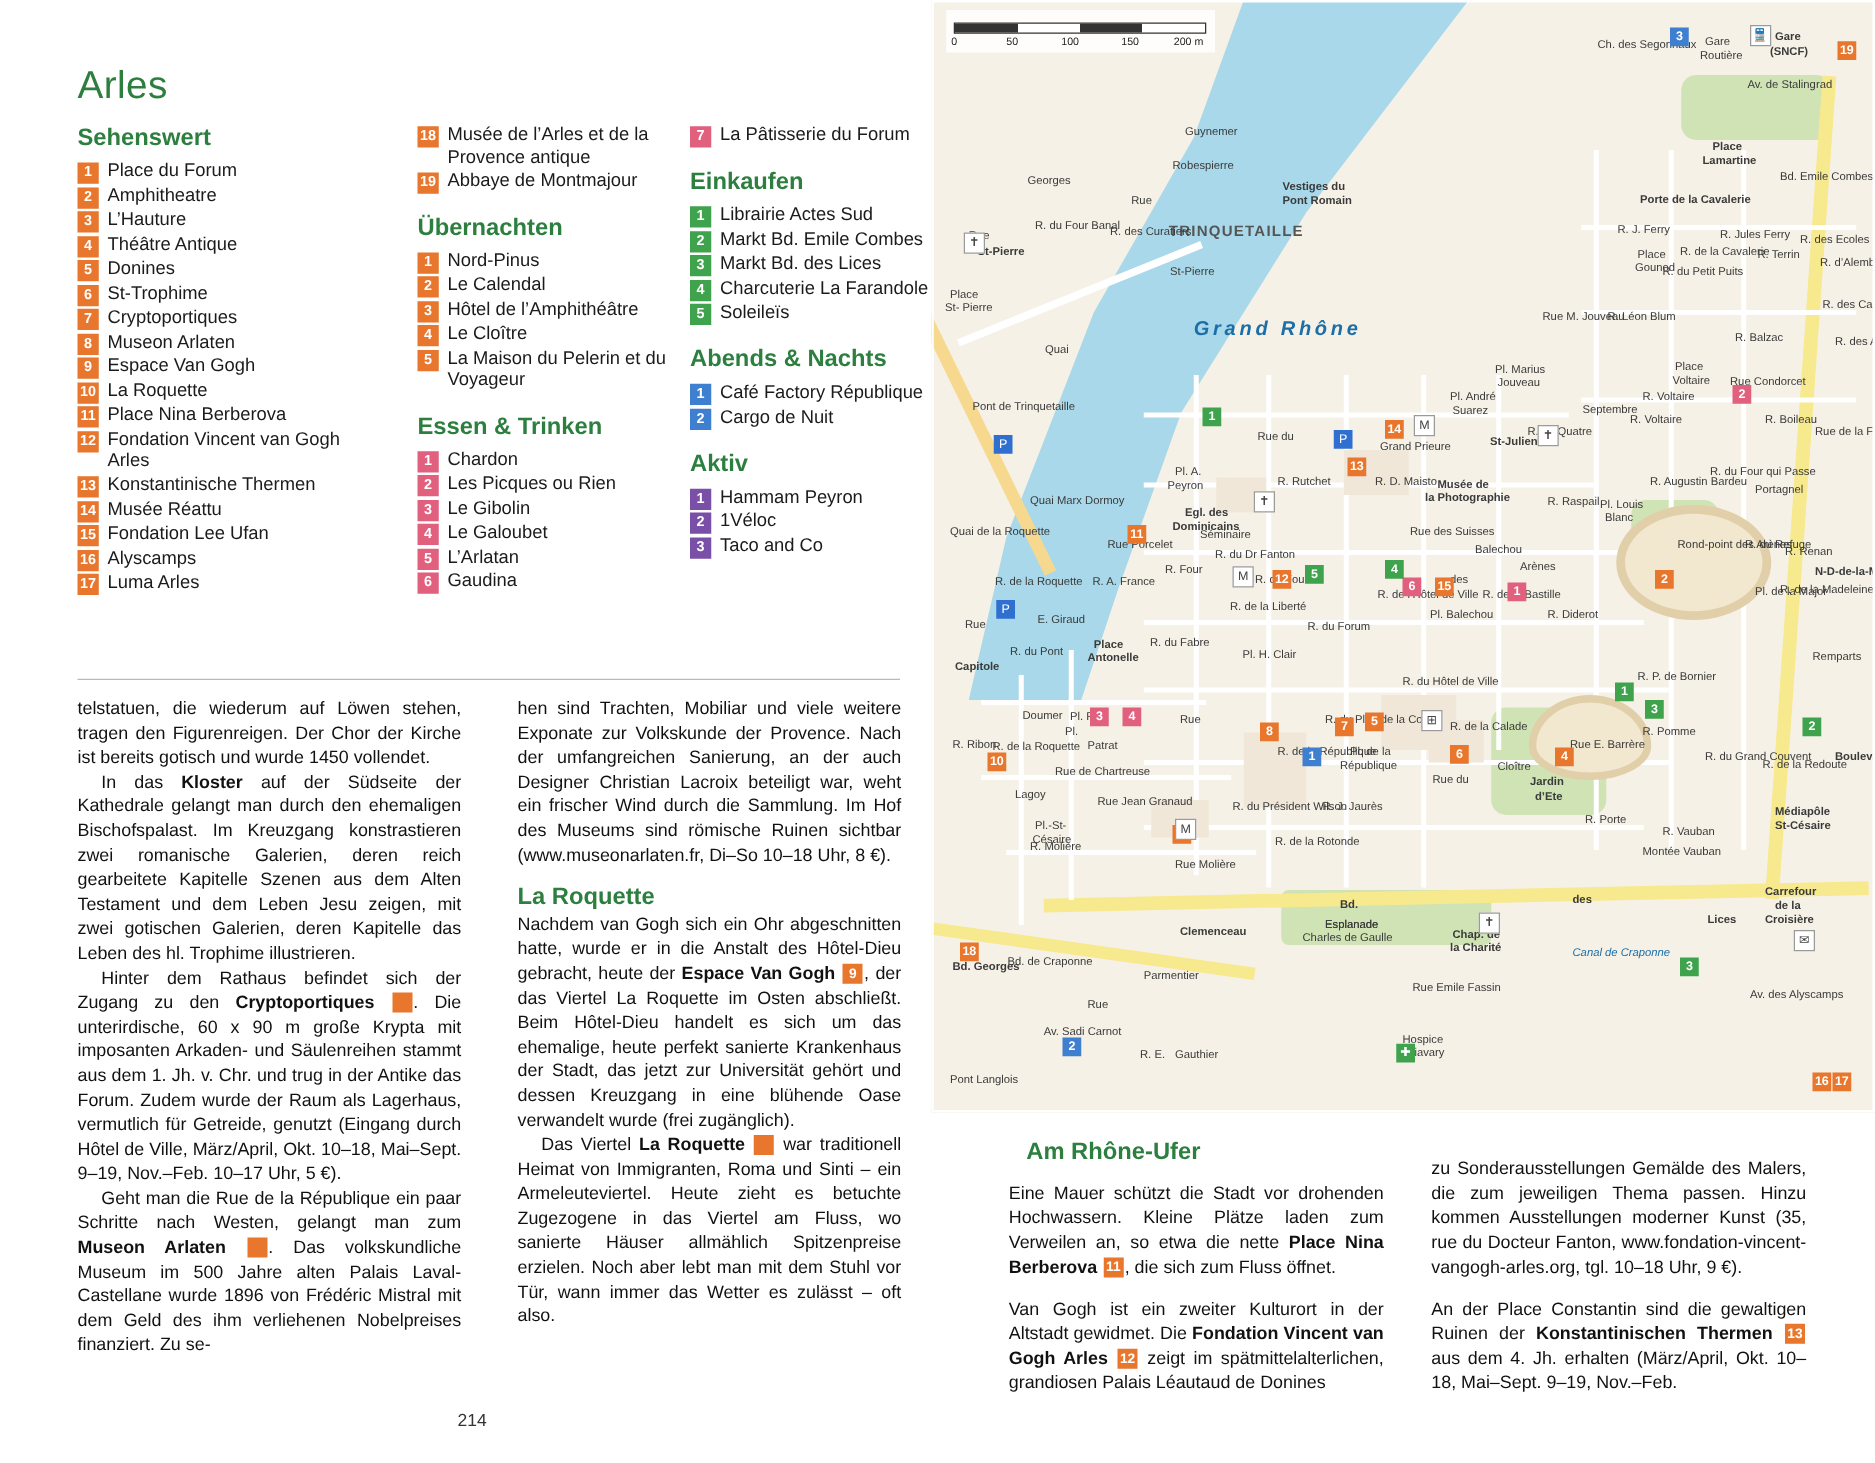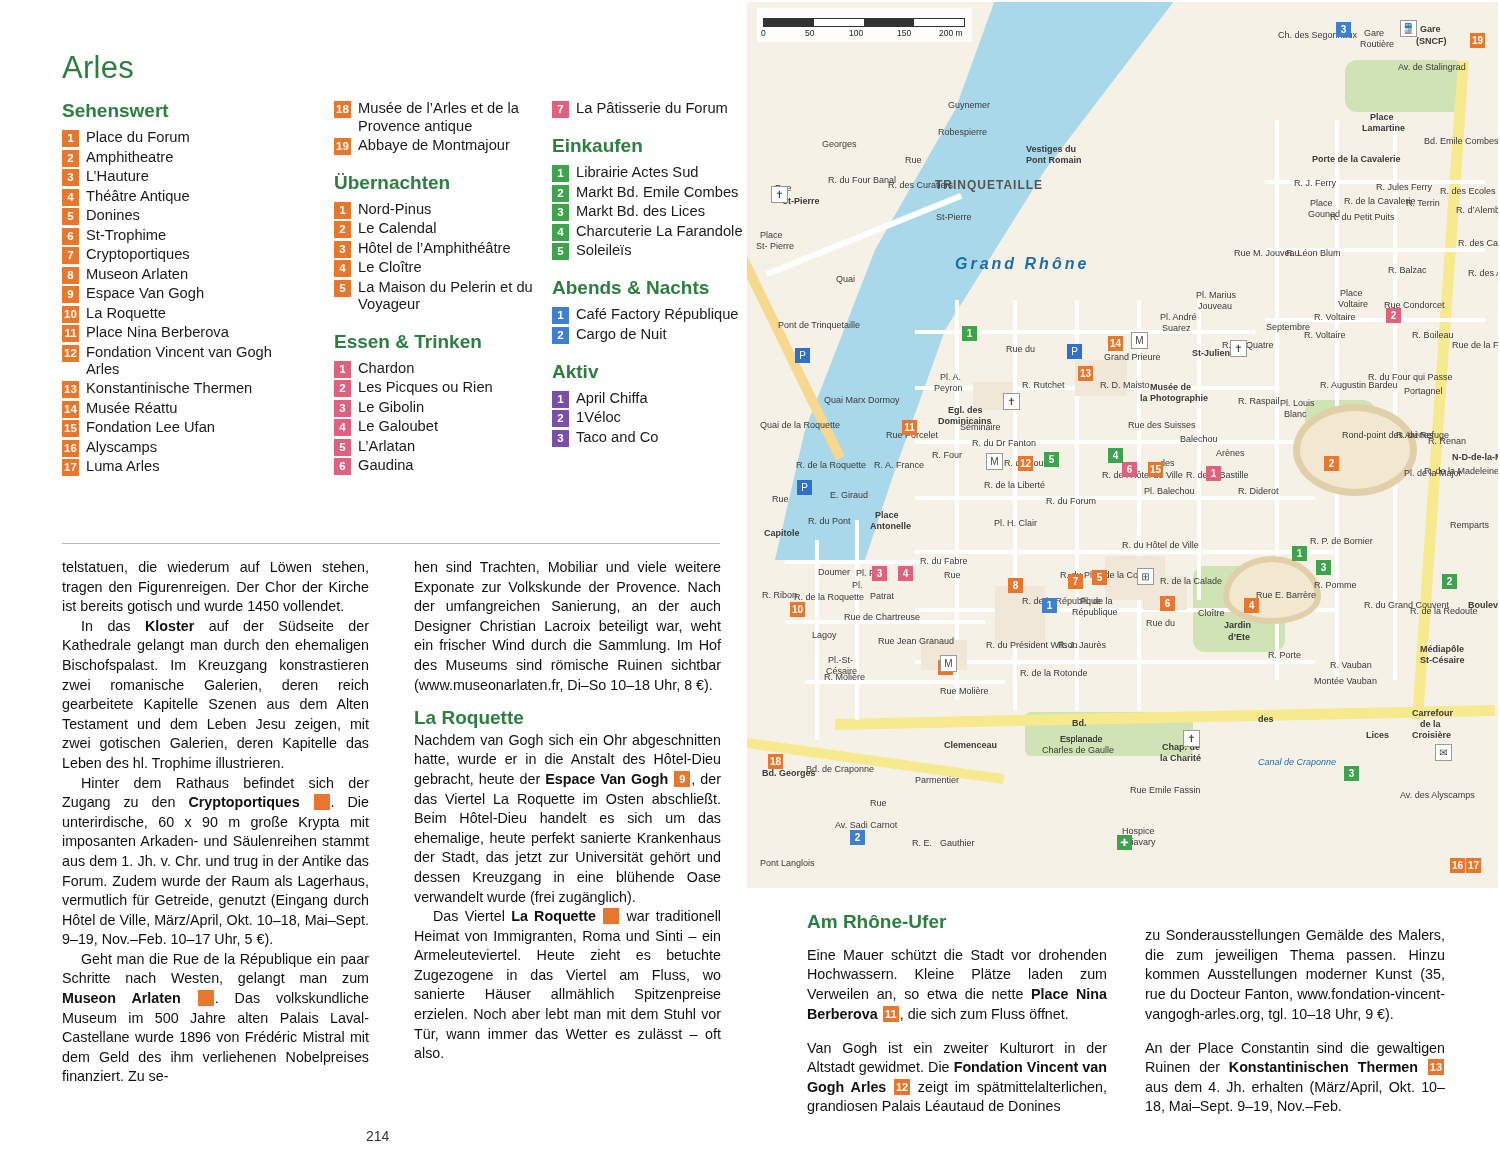--- a/index.html
+++ b/index.html
@@ -67,21 +67,21 @@
 
   .scalebar{position:absolute;left:12px;top:8px;width:215px;height:34px;background:rgba(255,255,255,0.85);}
   .sbline{position:absolute;left:6px;top:10px;width:200px;height:7px;border:1px solid #333;background:
     linear-gradient(to right,#333 0 25%,#fff 25% 50%,#333 50% 75%,#fff 75% 100%);}
   .sbl{position:absolute;top:20px;font-size:8.5px;color:#222;}
 
   .rtext{position:absolute;left:0;top:912px;width:755px;font-size:14.3px;line-height:19.6px;text-align:justify;color:#111;}
   .rcol{position:absolute;top:0;width:300px;}
   .rcol.r1{left:62px;}
   .rcol.r2{left:400px;}
-  .rsub{font-size:19px;font-weight:bold;color:#2d7f3f;margin:0 0 3px 0;}
+  .rsub{font-size:19px;font-weight:bold;color:#2d7f3f;margin:0 0 3px 14px;}
 </style>
 </head>
 <body>
 
 <div class="page">
 
   <div class="left">
 
     <div class="title">Arles</div>
 
@@ -262,21 +262,21 @@
             </div>
             <div class="litem">
               <span class="num n-blue">2</span>
               <span class="ltext">Cargo de Nuit</span>
             </div>
           </div>
         <div class="lhead sp">Aktiv</div>
         <div id="c3c">
             <div class="litem">
               <span class="num n-purple">1</span>
-              <span class="ltext">April Chiffa</span>
+              <span class="ltext">Hammam Peyron</span>
             </div>
             <div class="litem">
               <span class="num n-purple">2</span>
               <span class="ltext">1Véloc</span>
             </div>
             <div class="litem">
               <span class="num n-purple">3</span>
               <span class="ltext">Taco and Co</span>
             </div>
           </div>
@@ -502,21 +502,21 @@
           <div class="mlabel " style="left: 99px; top: 612px;">Rue de Chartreuse</div>
           <div class="mlabel " style="left: 67px; top: 630px;">Lagoy</div>
           <div class="mlabel " style="left: 133px; top: 636px;">Rue Jean Granaud</div>
           <div class="mlabel " style="left: 79px; top: 672px;">R. Molière</div>
           <div class="mlabel " style="left: 195px; top: 686px;">Rue Molière</div>
           <div class="mlabel " style="left: 275px; top: 668px;">R. de la Rotonde</div>
           <div class="mlabel " style="left: 241px; top: 640px;">R. du Président Wilson</div>
           <div class="mlabel " style="left: 313px; top: 640px;">R. J. Jaurès</div>
           <div class="mlabel " style="left: 277px; top: 596px;">R. de la République</div>
           <div class="mlabel " style="left: 199px; top: 570px;">Rue</div>
-          <div class="mlabel " style="left: 175px; top: 556px; text-align: center;">R. du Fabre</div>
+          <div class="mlabel " style="left: 175px; top: 509px; text-align: center;">R. du Fabre</div>
           <div class="mlabel " style="left: 383px; top: 420px;">Rue des Suisses</div>
           <div class="mlabel " style="left: 493px; top: 486px;">R. Diderot</div>
           <div class="mlabel " style="left: 441px; top: 470px;">R. de la Bastille</div>
           <div class="mlabel " style="left: 435px; top: 434px;">Balechou</div>
           <div class="mlabel " style="left: 471px; top: 448px;">Arènes</div>
           <div class="mlabel " style="left: 399px; top: 486px;">Pl. Balechou</div>
           <div class="mlabel " style="left: 357px; top: 470px;">R. de l’Hôtel de Ville</div>
           <div class="mlabel " style="left: 415px; top: 458px;">des</div>
           <div class="mlabel " style="left: 355px; top: 380px;">R. D. Maisto</div>
           <div class="mlabel " style="left: 559px; top: 330px;">R. Voltaire</div>

